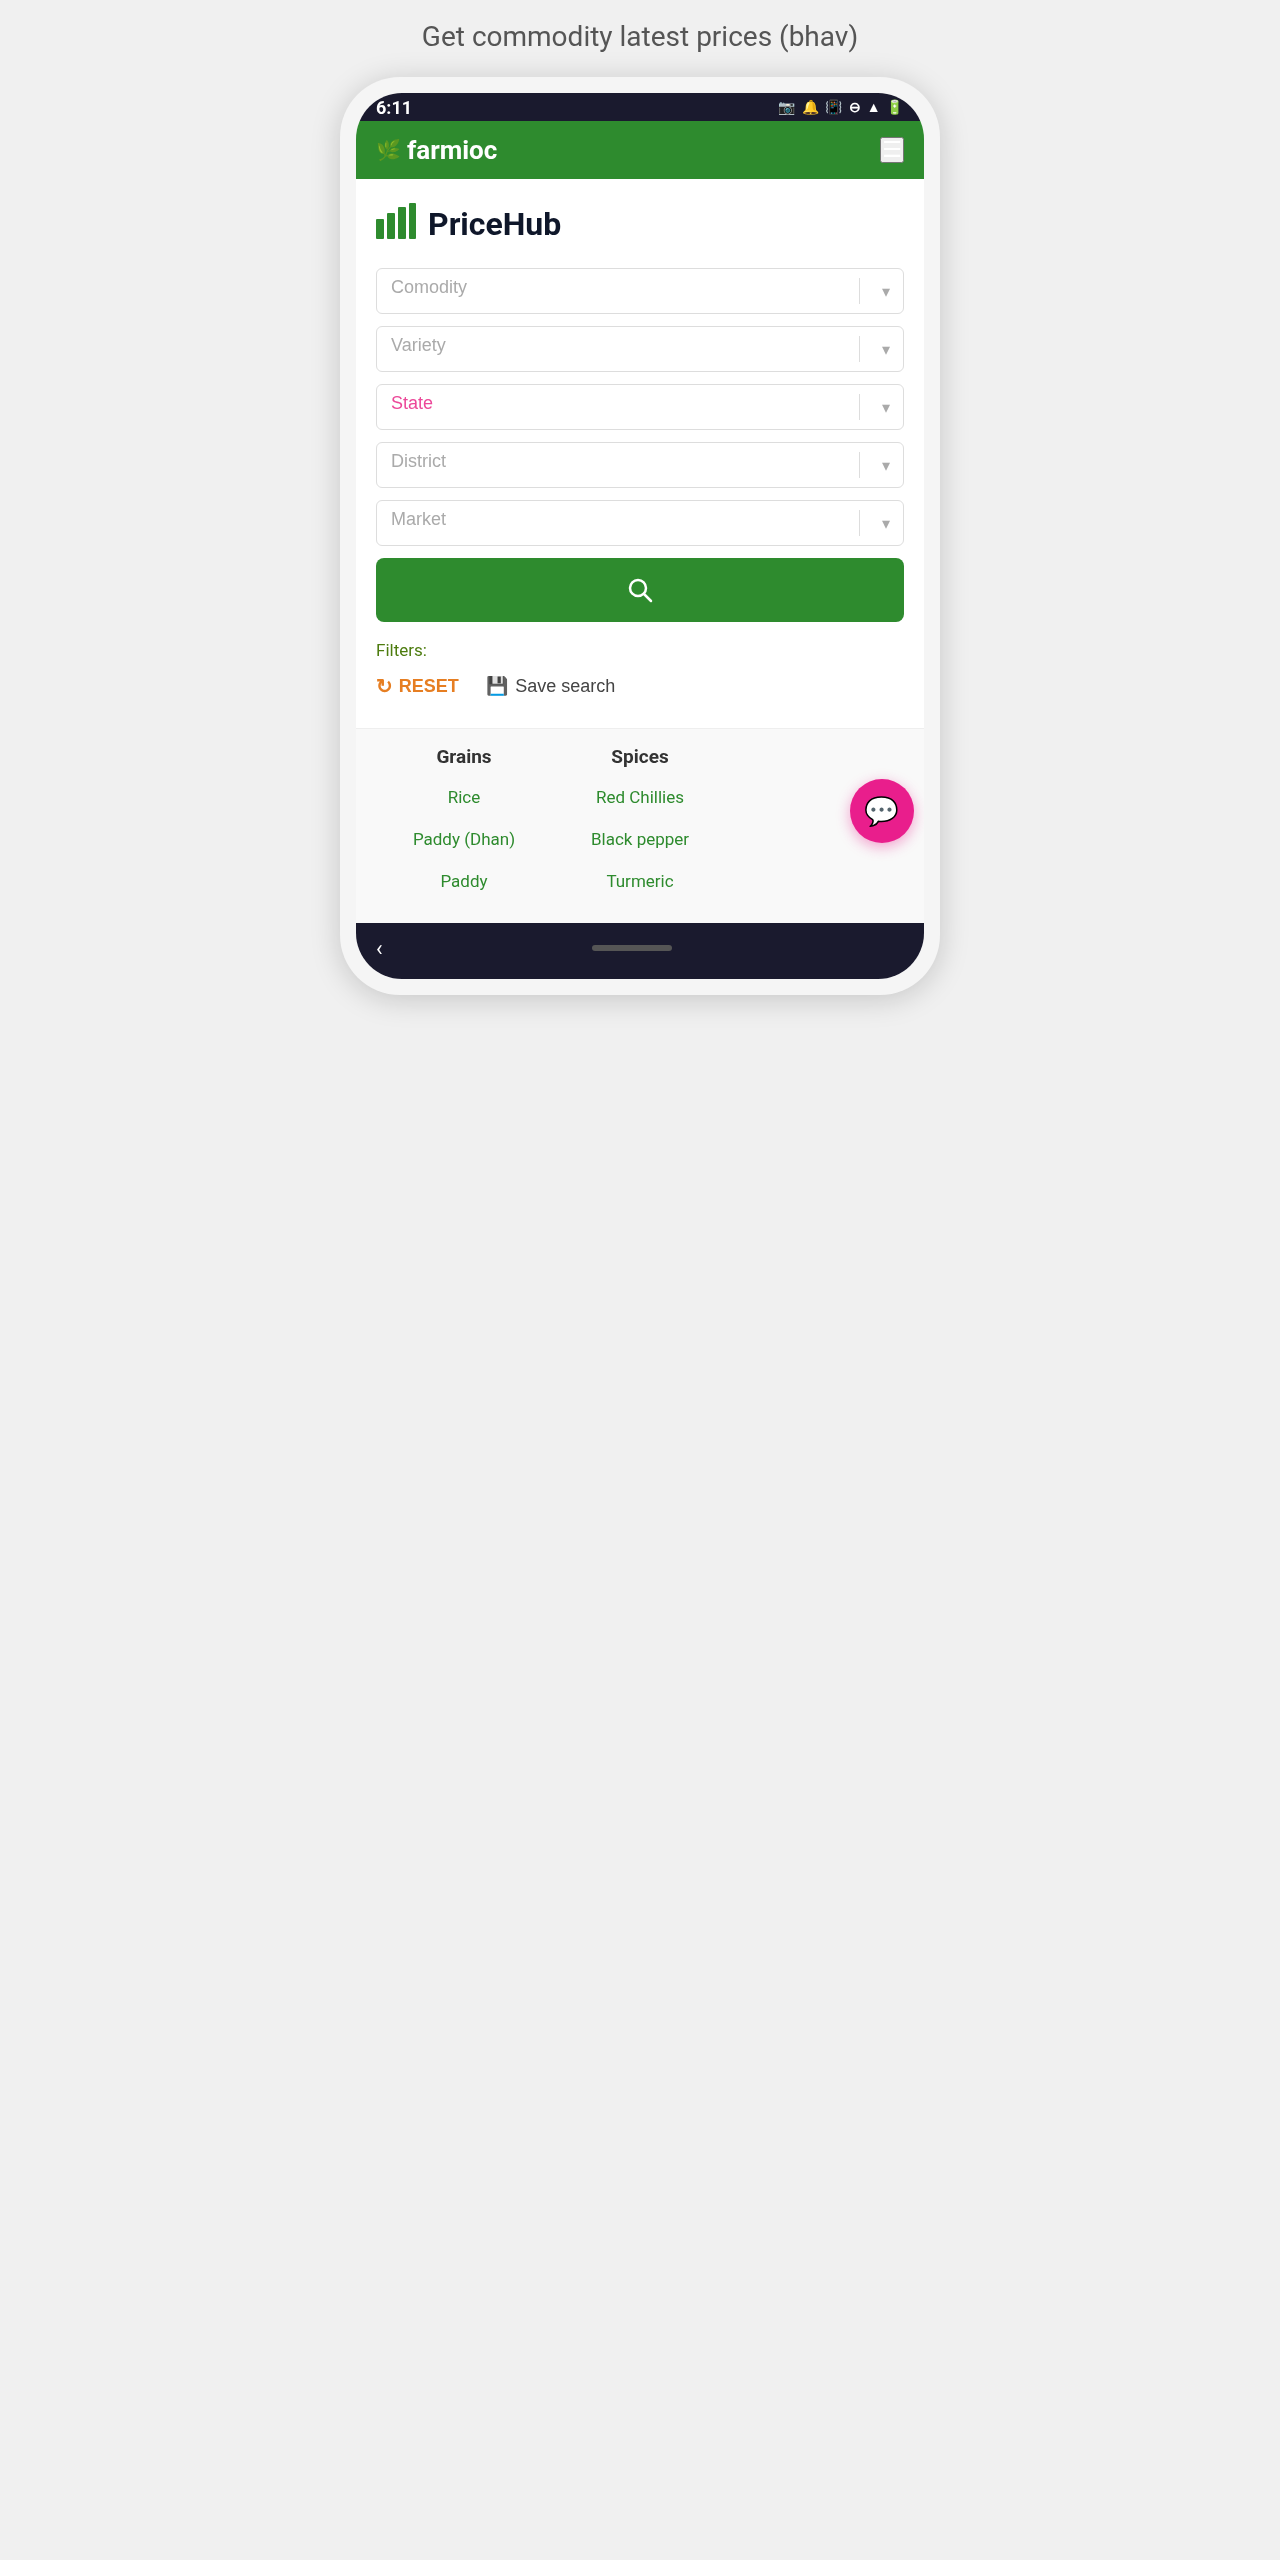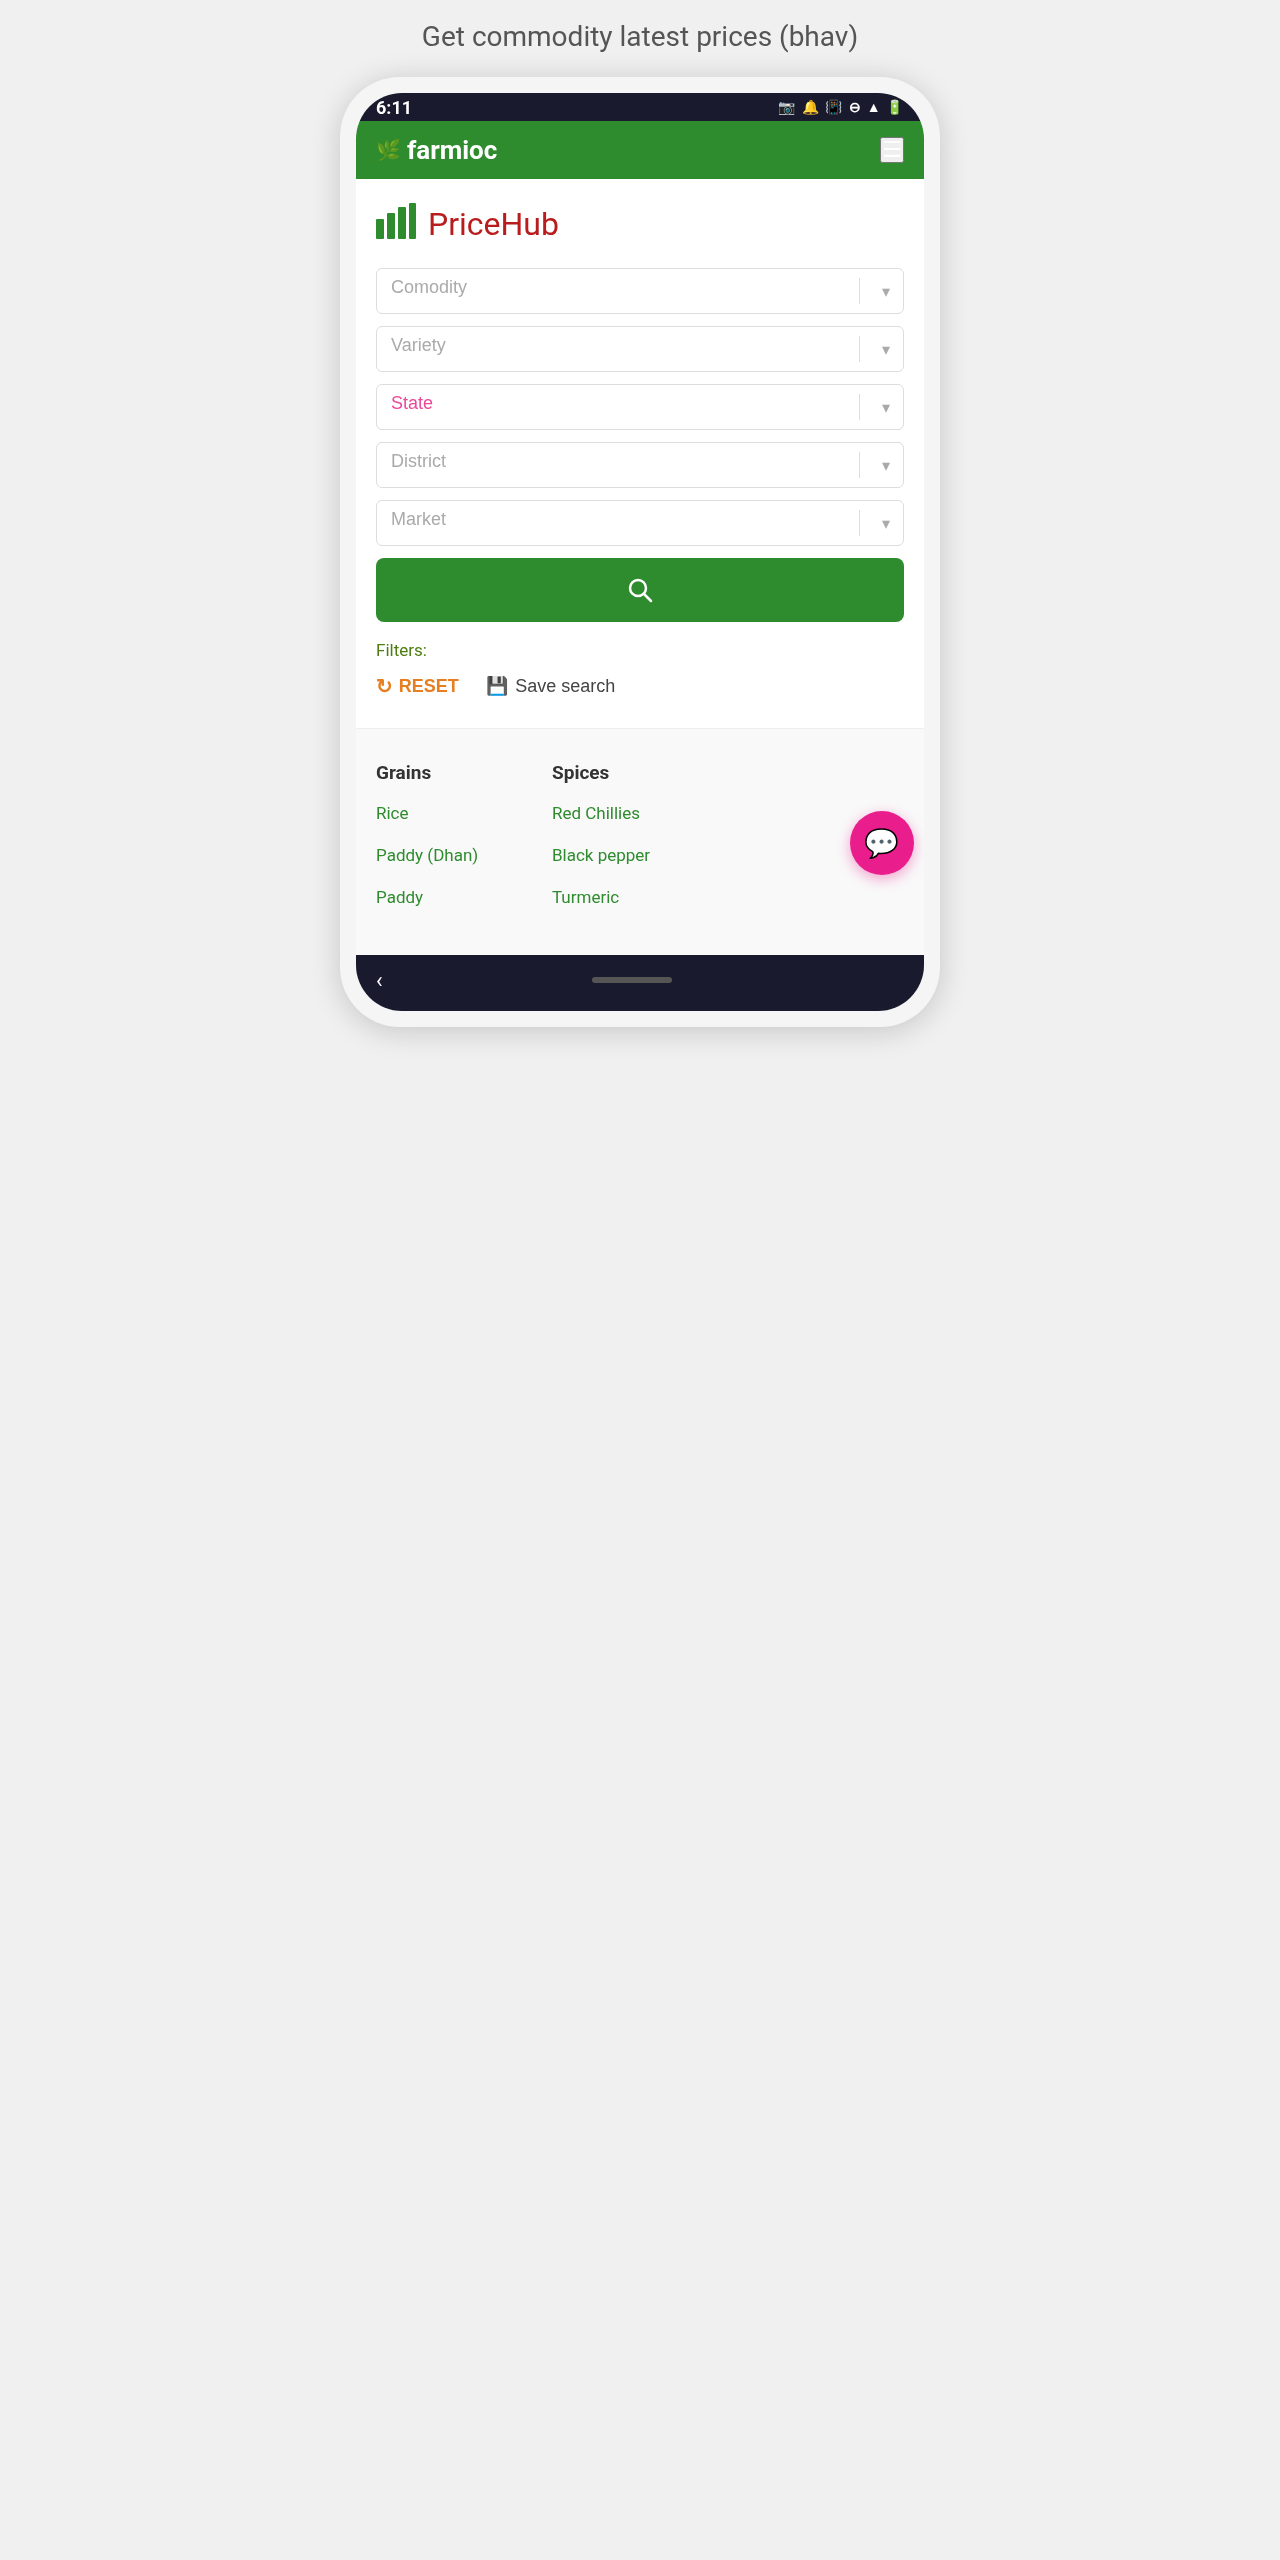--- a/index.html
+++ b/index.html
@@ -90,22 +90,22 @@
       gap: 12px;
       margin-bottom: 24px;
     }
     .pricehub-icon {
       color: #2e8b2e;
       font-size: 32px;
       line-height: 1;
     }
     .pricehub-title {
       font-size: 32px;
-      font-weight: 400;
-      color: #b91c1c;
+      font-weight: 700;
+      color: #0f172a;
     }
     
     .dropdown-group { display: flex; flex-direction: column; gap: 12px; margin-bottom: 12px; }
     .dropdown-wrapper {
       position: relative;
       width: 100%;
     }
     .dropdown-wrapper select {
       width: 100%;
       border: 1.5px solid #ddd;
@@ -162,22 +162,23 @@
     .reset-icon { font-size: 20px; }
     .save-btn {
       display: flex; align-items: center; gap: 6px;
       background: none; border: none; cursor: pointer;
       color: #444; font-size: 18px;
     }
     .save-icon { font-size: 18px; }
     
     .categories-section {
       background: #f9f9f9;
-      padding: 32px 20px;
+      padding: 16px 20px;
       border-top: 1px solid #eee;
+      text-align: center;
     }
     .categories-grid {
       display: grid;
       grid-template-columns: 1fr 1fr 1fr;
       gap: 0;
     }
     .category-col { display: flex; flex-direction: column; gap: 4px; }
     .category-heading {
       font-size: 19px;
       font-weight: 700;

